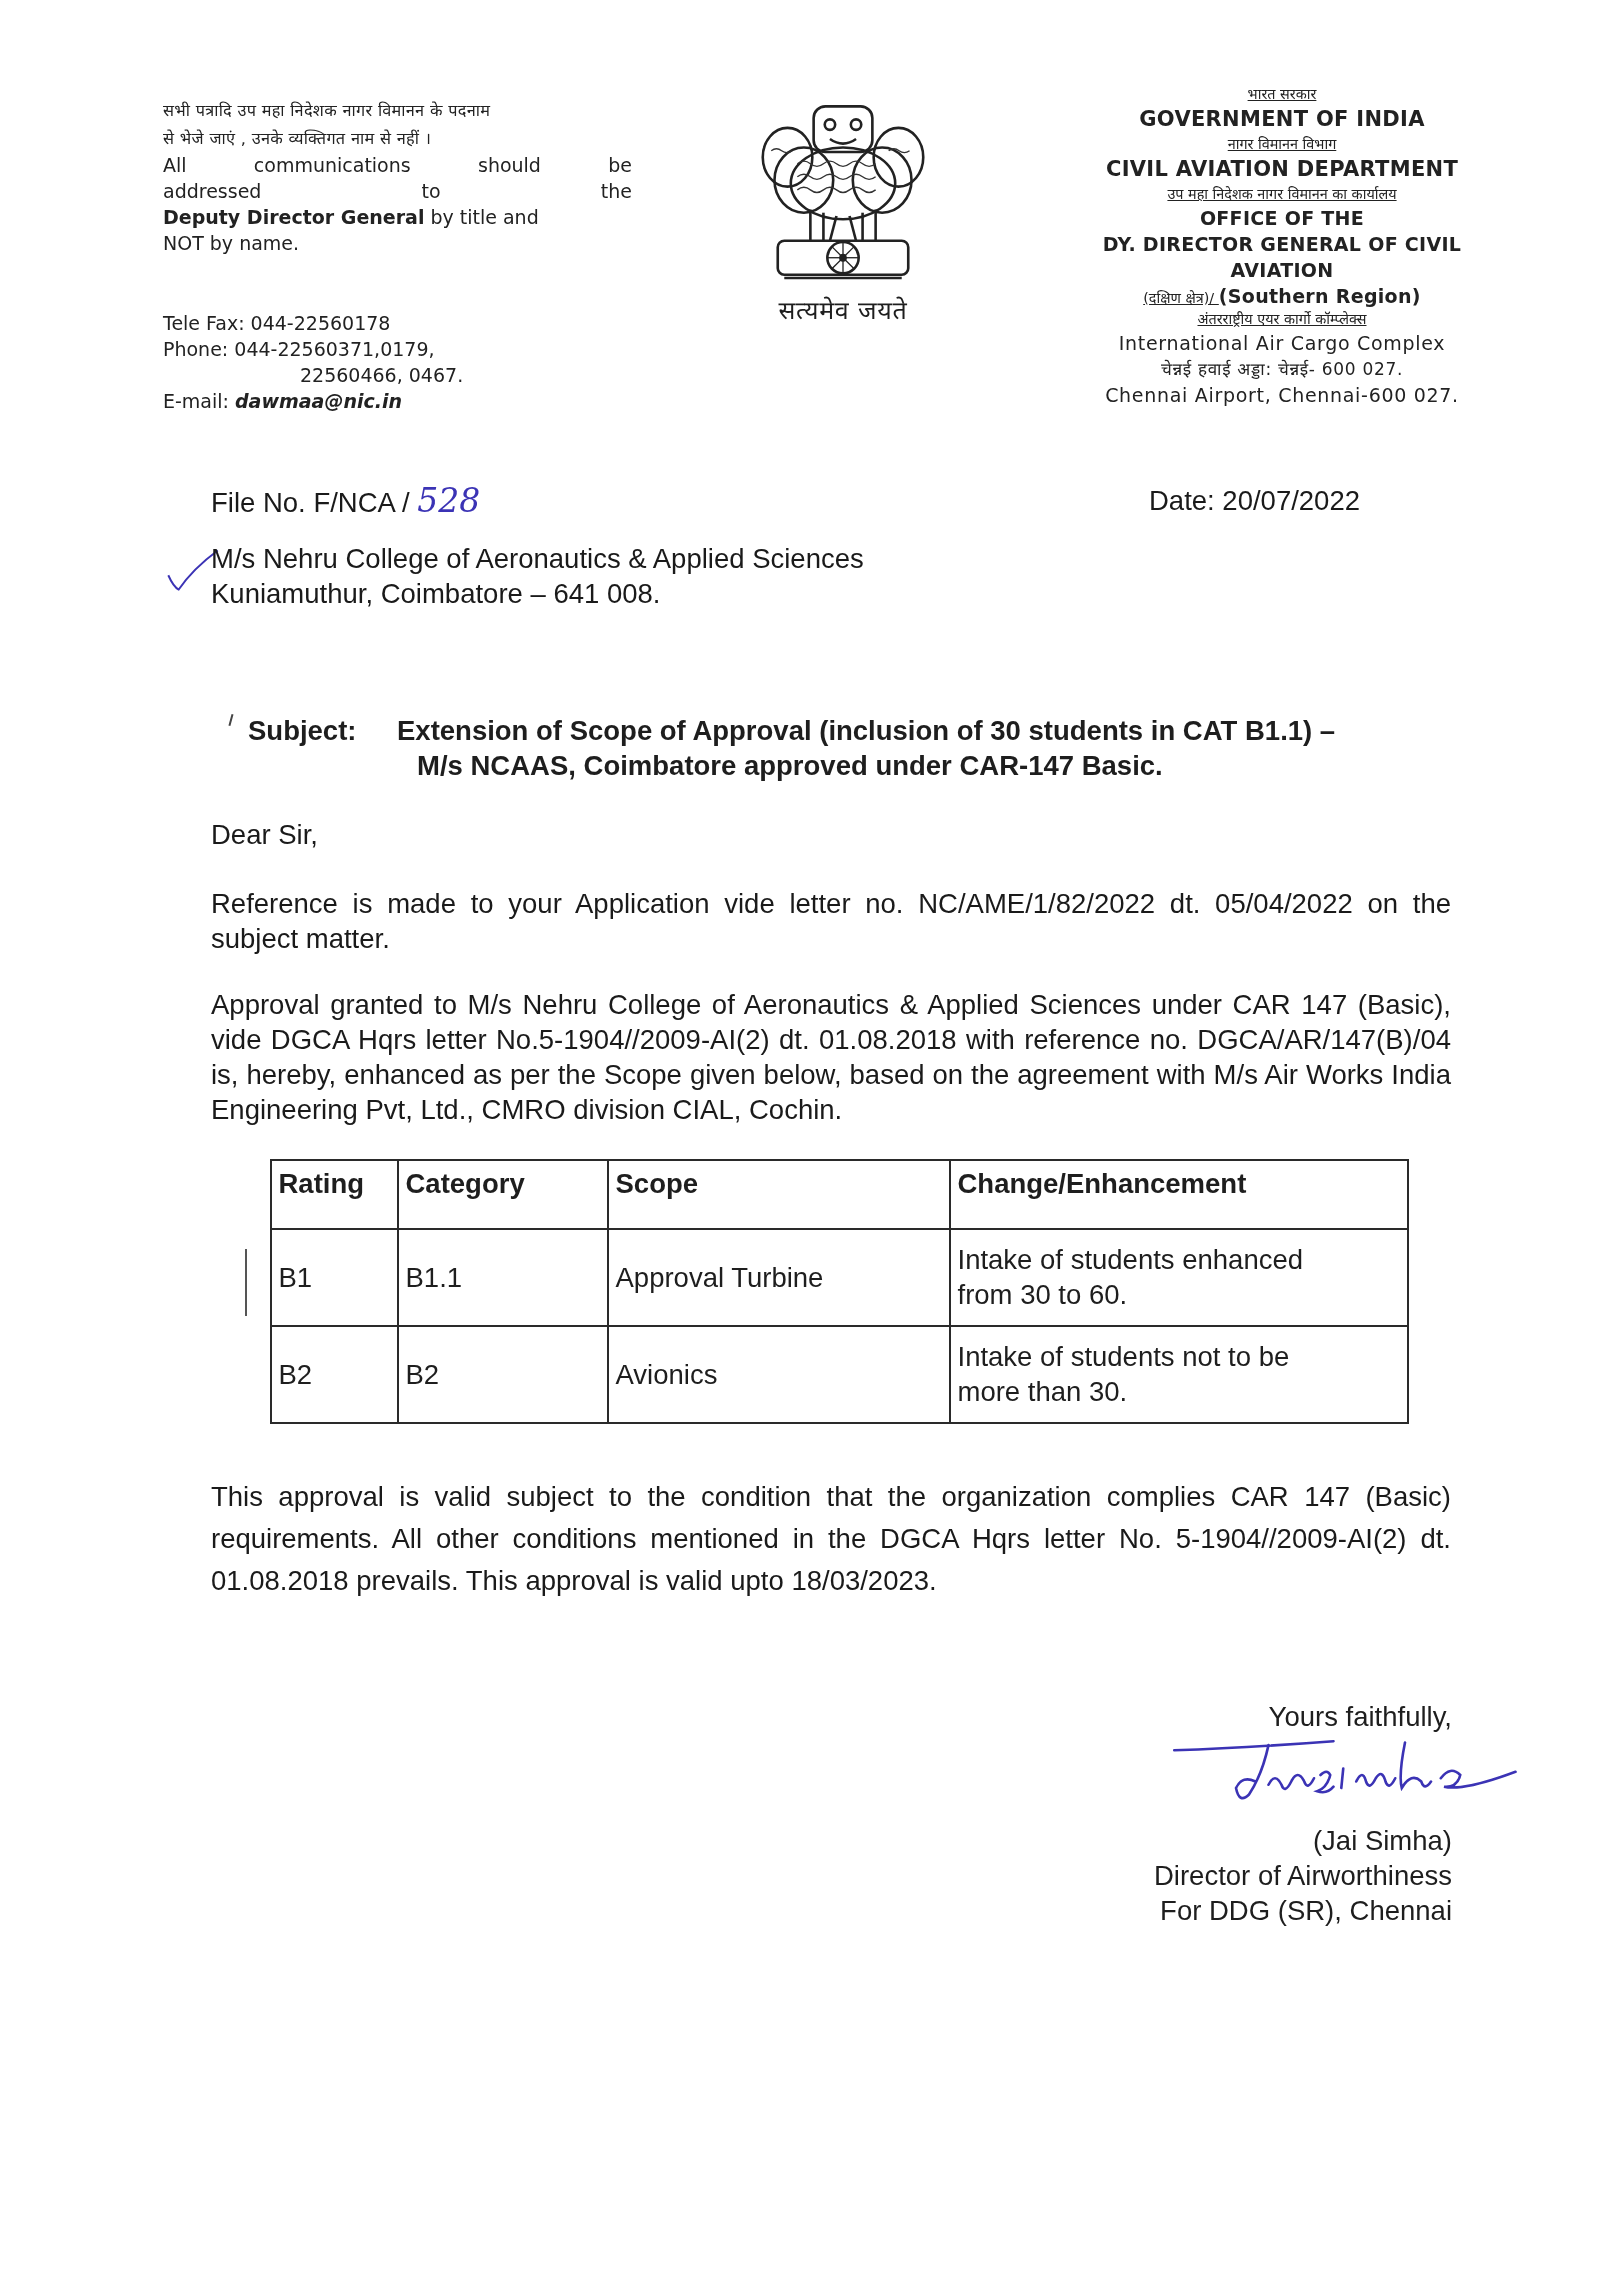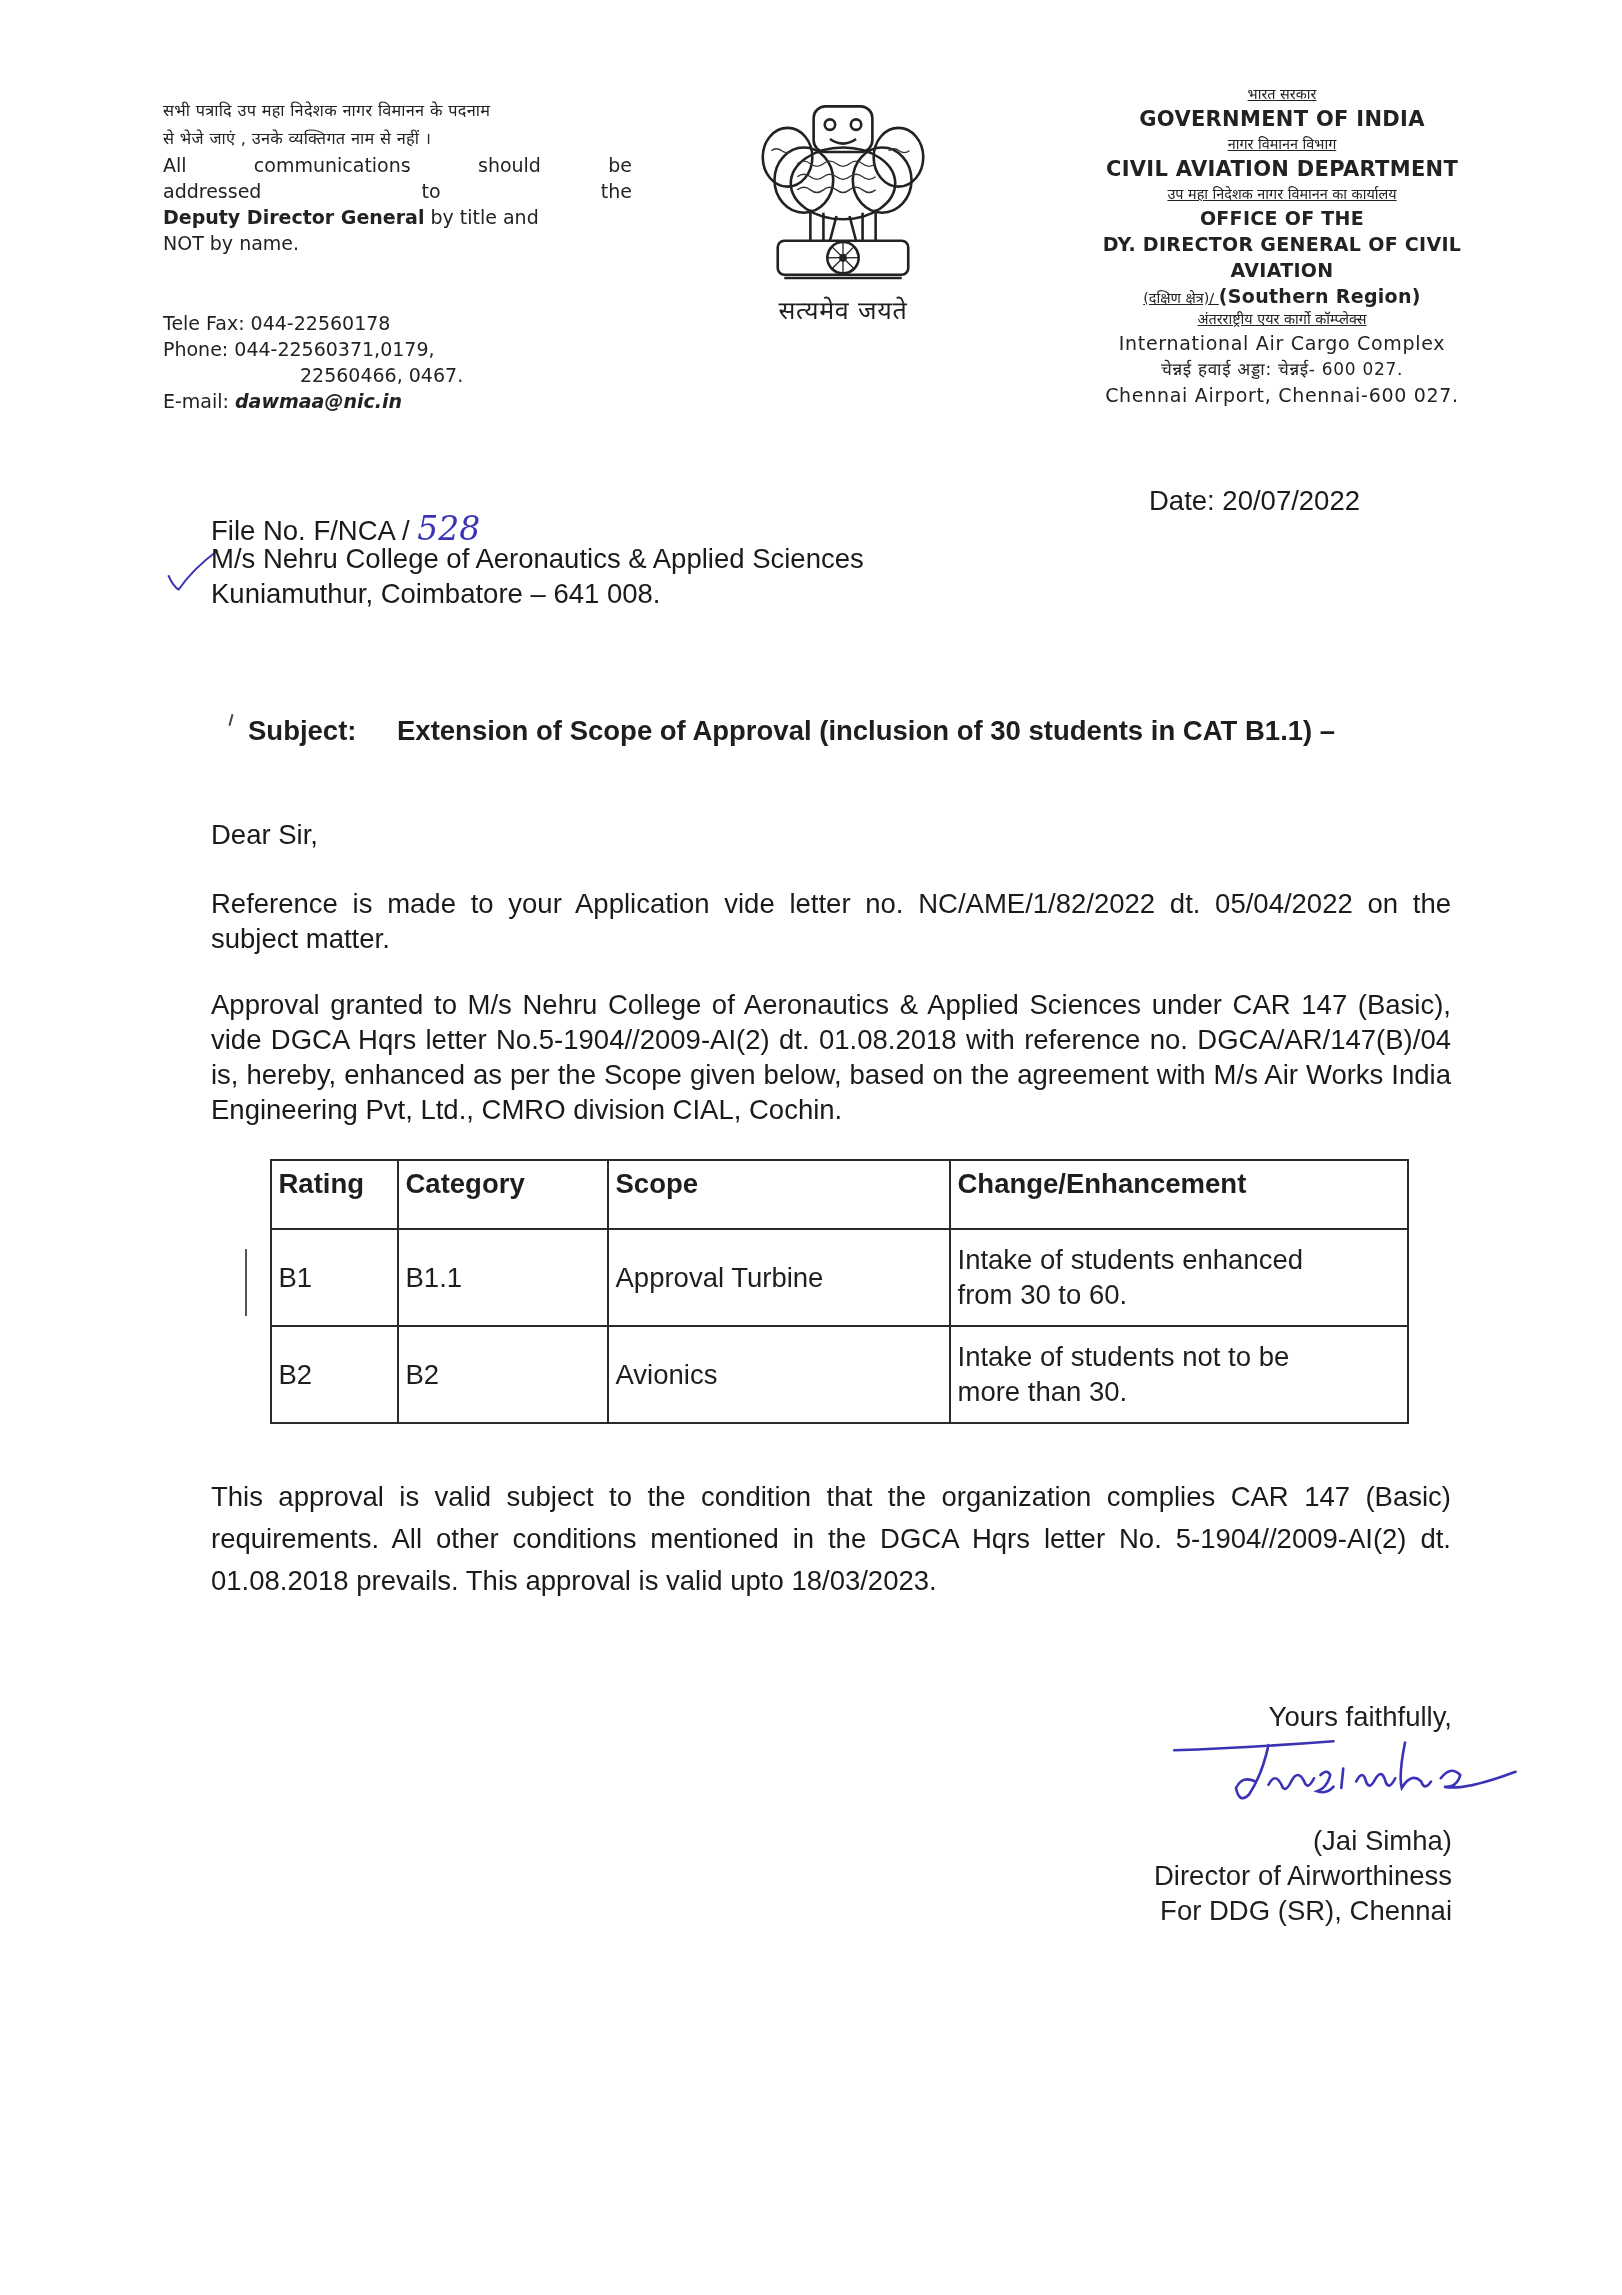--- a/index.html
+++ b/index.html
@@ -26,21 +26,21 @@
 
   
   .hr { left: 1053px; top: 84px; width: 458px; text-align: center; font-family: "DejaVu Sans", sans-serif; color: #222; }
   .hr .hindi { font-size: 14.4px; line-height: 21px; text-decoration: underline; }
   .hr .big { font-size: 21px; font-weight: bold; line-height: 29px; letter-spacing: 0.3px; }
   .hr .med { font-size: 19px; font-weight: bold; line-height: 26px; letter-spacing: 0.3px; }
   .hr .reg { font-size: 19px; line-height: 26px; letter-spacing: 0.7px; }
 
   
   .body-text { font-size: 27.5px; line-height: 35px; color: #1a1a1a; }
-  .fileno { left: 211px; top: 511px; }
+  .fileno { left: 211px; top: 483px; }
   .handwritten { color: #3b33b5; font-family: "DejaVu Serif", serif; font-style: italic; font-size: 33px; }
   .date { left: 1149px; top: 483px; }
   .addr { left: 211px; top: 541px; line-height: 35px; }
   .check { left: 167px; top: 549px; }
 
   .subject { left: 248px; top: 713px; font-weight: bold; font-size: 27.5px; line-height: 35px; }
   .subject .label { display: inline-block; width: 149px; }
   .subject .line2 { padding-left: 169px; }
   .tick-mark { left: 230px; top: 714px; width: 2px; height: 11.8px; background: #444; transform: rotate(15deg); }
 
@@ -146,20 +146,21 @@
   <path d="M2 40 Q10 58 18 62 Q40 30 78 2" fill="none" stroke="#3b33b5" stroke-width="3"></path>
 </svg>
 <div class="abs body-text addr">
   <div>M/s Nehru College of Aeronautics &amp; Applied Sciences</div>
   <div>Kuniamuthur, Coimbatore – 641 008.</div>
 </div>
 
 <div class="abs tick-mark"></div>
 <div class="abs subject">
   <div><span class="label">Subject:</span><span>Extension of Scope of Approval (inclusion of 30 students in CAT B1.1) –</span></div>
+  <div class="line2">M/s NCAAS, Coimbatore approved under CAR-147 Basic.</div>
 </div>
 
 <div class="abs body-text greeting">Dear Sir,</div>
 <div class="abs body-text para p1">Reference is made to your Application vide letter no. NC/AME/1/82/2022 dt. 05/04/2022 on the subject matter.</div>
 <div class="abs body-text para p2">Approval granted to M/s Nehru College of Aeronautics &amp; Applied Sciences under CAR 147 (Basic), vide DGCA Hqrs letter No.5-1904//2009-AI(2) dt. 01.08.2018 with reference no. DGCA/AR/147(B)/04 is, hereby, enhanced as per the Scope given below, based on the agreement with M/s Air Works India Engineering Pvt, Ltd., CMRO division CIAL, Cochin.</div>
 
 <div class="abs margin-mark"></div>
 <table class="abs tbl">
   <colgroup>
     <col style="width:127px">

